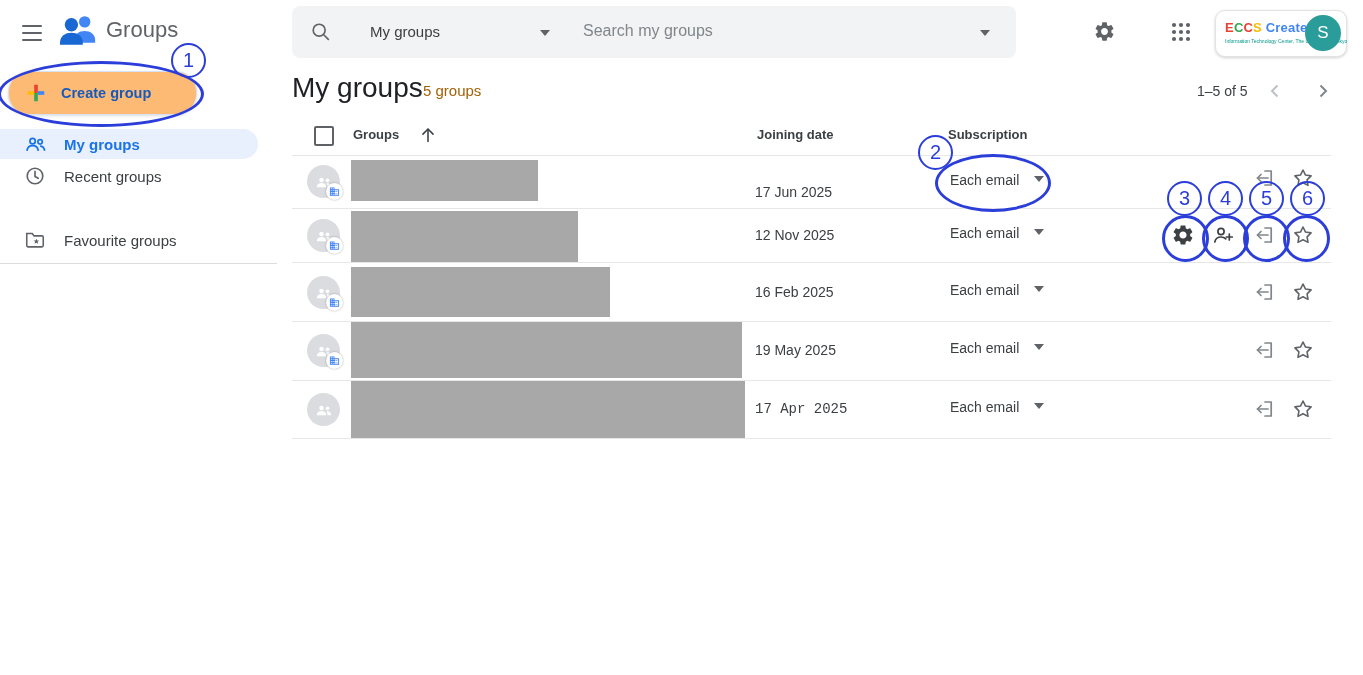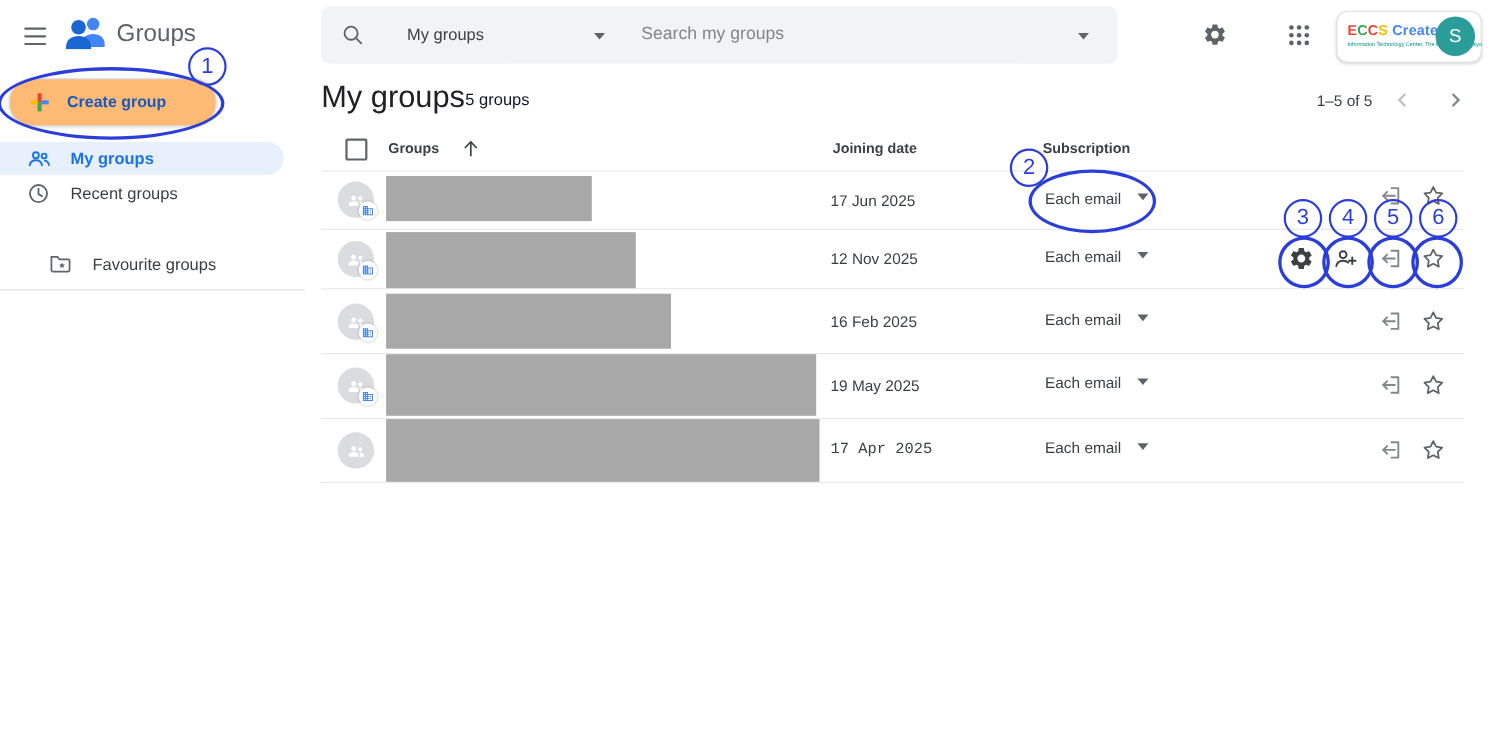--- a/index.html
+++ b/index.html
@@ -31,21 +31,21 @@
   .create-btn .lbl{margin-left:14px;font-size:14.5px;font-weight:bold;color:#185abc;}
   .create-btn svg{margin-left:16px;}
   .nav-item{left:0;width:258px;height:30px;display:flex;align-items:center;border-radius:0 16px 16px 0;cursor:pointer;}
   .nav-item .nicon{width:24px;margin-left:24px;display:flex;}
   .nav-item .nlabel{margin-left:16px;font-size:15px;color:#3c4043;}
   .nav-item.active{background:#e8f0fe;}
   .nav-item.active .nlabel{color:#1a73e8;font-weight:bold;}
   .side-divider{left:0;top:263px;width:277px;height:1px;background:#dadce0;}
   
   .page-title{left:292px;top:72px;font-size:28px;color:#202124;}
-  .groups-count{left:423px;top:82px;font-size:15px;color:#0f172a;}
+  .groups-count{left:423px;top:82px;font-size:15px;color:#a16207;}
   .pagination-label{left:1197px;top:83px;font-size:14px;color:#3c4043;}
   .pagebtn{cursor:pointer;}
   
   .checkbox{left:314px;top:126px;width:16px;height:16px;border:2px solid #5f6368;border-radius:2px;cursor:pointer;}
   .colhead{font-size:13px;font-weight:bold;color:#3c4043;top:127px;}
   .hline{left:292px;width:1039px;height:1px;background:#e7e7e7;}
   .avatar{width:33px;height:33px;border-radius:50%;background:#dadce0;display:flex;align-items:center;justify-content:center;}
   .avatar-badge{position:absolute;left:19px;top:18px;width:17px;height:17px;border-radius:50%;background:#fff;
         box-shadow:0 0 2px rgba(0,0,0,.35);display:flex;align-items:center;justify-content:center;}
   .redact{background:#a8a8a8;cursor:pointer;}
@@ -149,21 +149,21 @@
     <span class="nicon">
       <svg width="22" height="22" viewBox="0 0 24 24" fill="none" stroke="#5f6368" stroke-width="1.8" stroke-linecap="round">
         <circle cx="12" cy="12" r="8.5"></circle>
           <polyline points="12,7 12,12.5 15.5,14.5"></polyline>
       </svg>
     </span>
     <span class="nlabel">Recent groups</span>
   </div>
 
 
-  <div class="abs nav-item" style="top:225px;padding-left:20px;">
+  <div class="abs nav-item" style="top:225px;">
     <span class="nicon">
       <svg width="22" height="22" viewBox="0 0 24 24" fill="none" stroke="#5f6368" stroke-width="1.7">
         <path d="M3 5h6l2 2.5h8.5c.8 0 1.5.7 1.5 1.5v9c0 .8-.7 1.5-1.5 1.5h-15C3.7 19.5 3 18.8 3 18V5z"></path>
         <polygon points="13.5,10.6 14.4,12.5 16.5,12.6 14.9,14 15.4,16 13.5,14.9 11.6,16 12.1,14 10.5,12.6 12.6,12.5" fill="#5f6368" stroke="none"></polygon>
       </svg>
     </span>
     <span class="nlabel">Favourite groups</span>
   </div>
 
   <div class="abs side-divider"></div>
@@ -208,21 +208,21 @@
         <circle cx="16.2" cy="10" r="2.2"></circle>
         <path d="M15.6 13.2c2.6.3 4.7 1.7 4.7 4.2v.9h-4.2z"></path>
       </svg>
     <span class="avatar-badge">
       <svg width="11" height="11" viewBox="0 0 24 24" fill="#4285f4">
           <path d="M12 7V3H2v18h20V7H12zM6 19H4v-2h2v2zm0-4H4v-2h2v2zm0-4H4V9h2v2zm0-4H4V5h2v2zm4 12H8v-2h2v2zm0-4H8v-2h2v2zm0-4H8V9h2v2zm0-4H8V5h2v2zm10 12h-8v-2h2v-2h-2v-2h2v-2h-2V9h8v10zm-2-8h-2v2h2v-2zm0 4h-2v2h2v-2z"></path>
         </svg>
     </span>
   </div>
   <div class="abs redact" style="left:351px;top:160px;width:187px;height:41px;"></div>
-  <div class="abs rowdate" style="left:755px;top:174px;">17 Jun 2025</div>
+  <div class="abs rowdate" style="left:755px;top:184px;">17 Jun 2025</div>
   <div class="abs rowsub" style="left:950px;top:172px;">Each email</div>
   <span class="abs caret" style="left:1034px;top:176px;"></span>
   <span class="abs actionbtn" style="left:1252px;top:166px;">
     <svg width="24" height="24" viewBox="0 0 24 24" fill="none" stroke="#80868b" stroke-width="1.7" stroke-linecap="round" stroke-linejoin="round">
       <path d="M13 5h6.2v14H13"></path>
         <line x1="16" y1="12" x2="5.5" y2="12"></line>
         <path d="M9 8.5 5.5 12 9 15.5"></path>
     </svg>
   </span>
   <span class="abs actionbtn" style="left:1291px;top:166px;">

